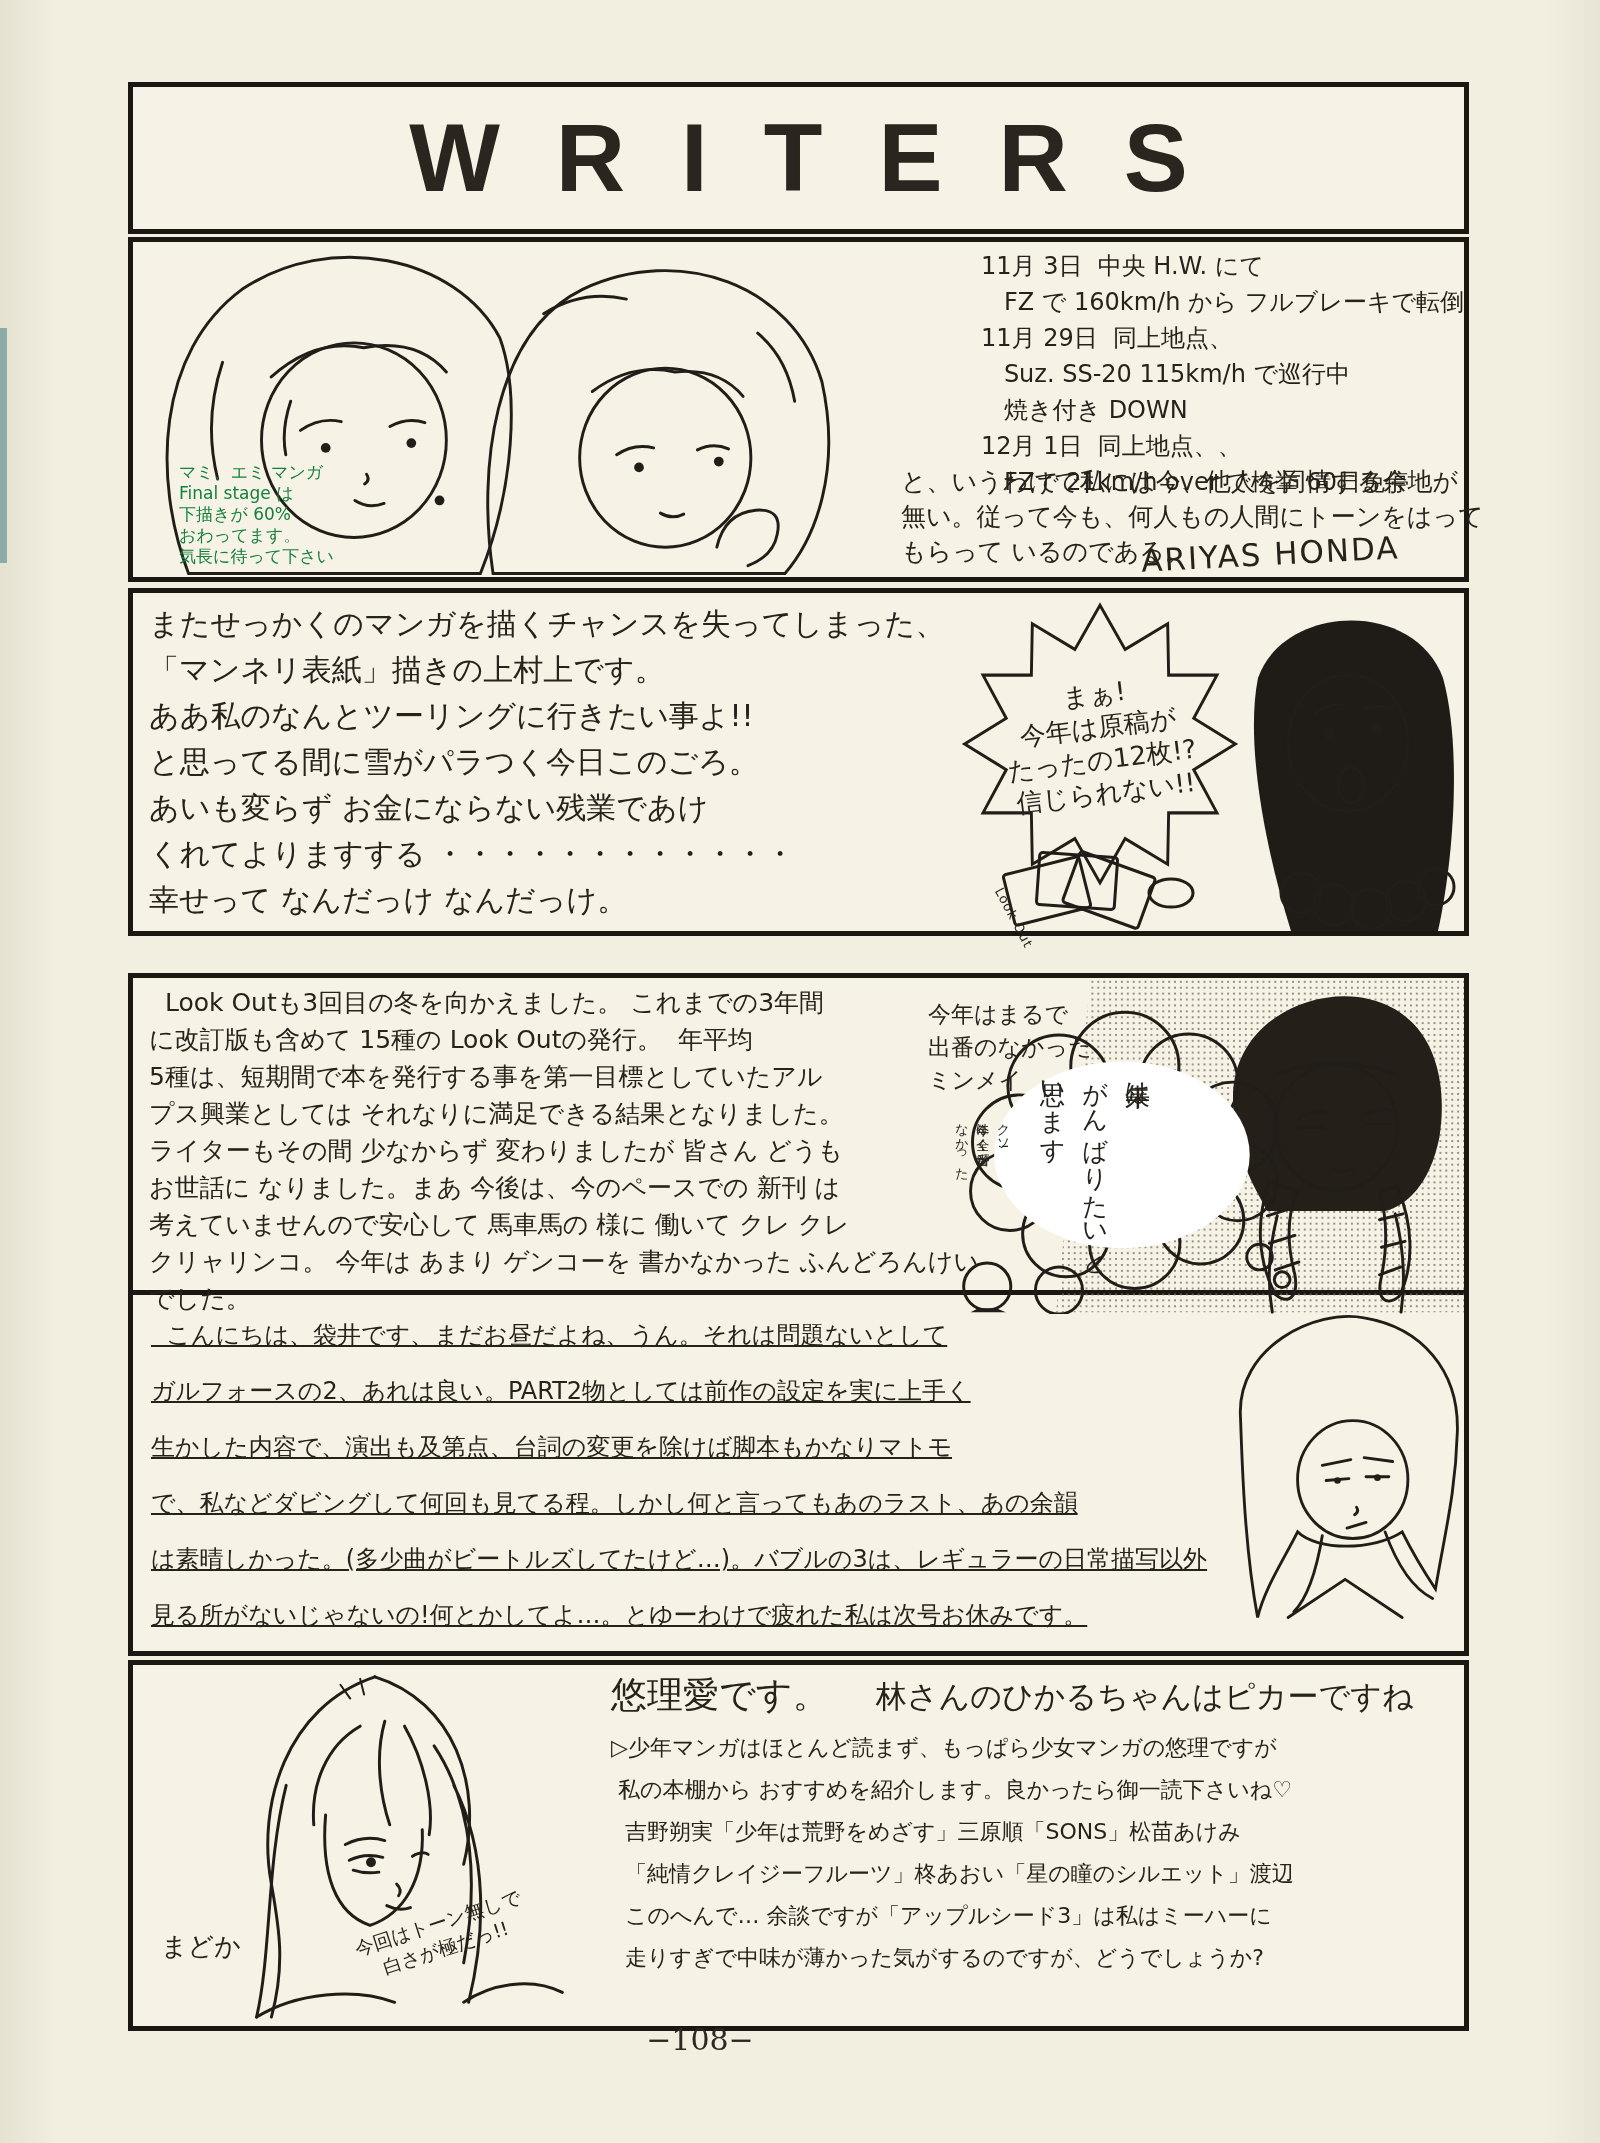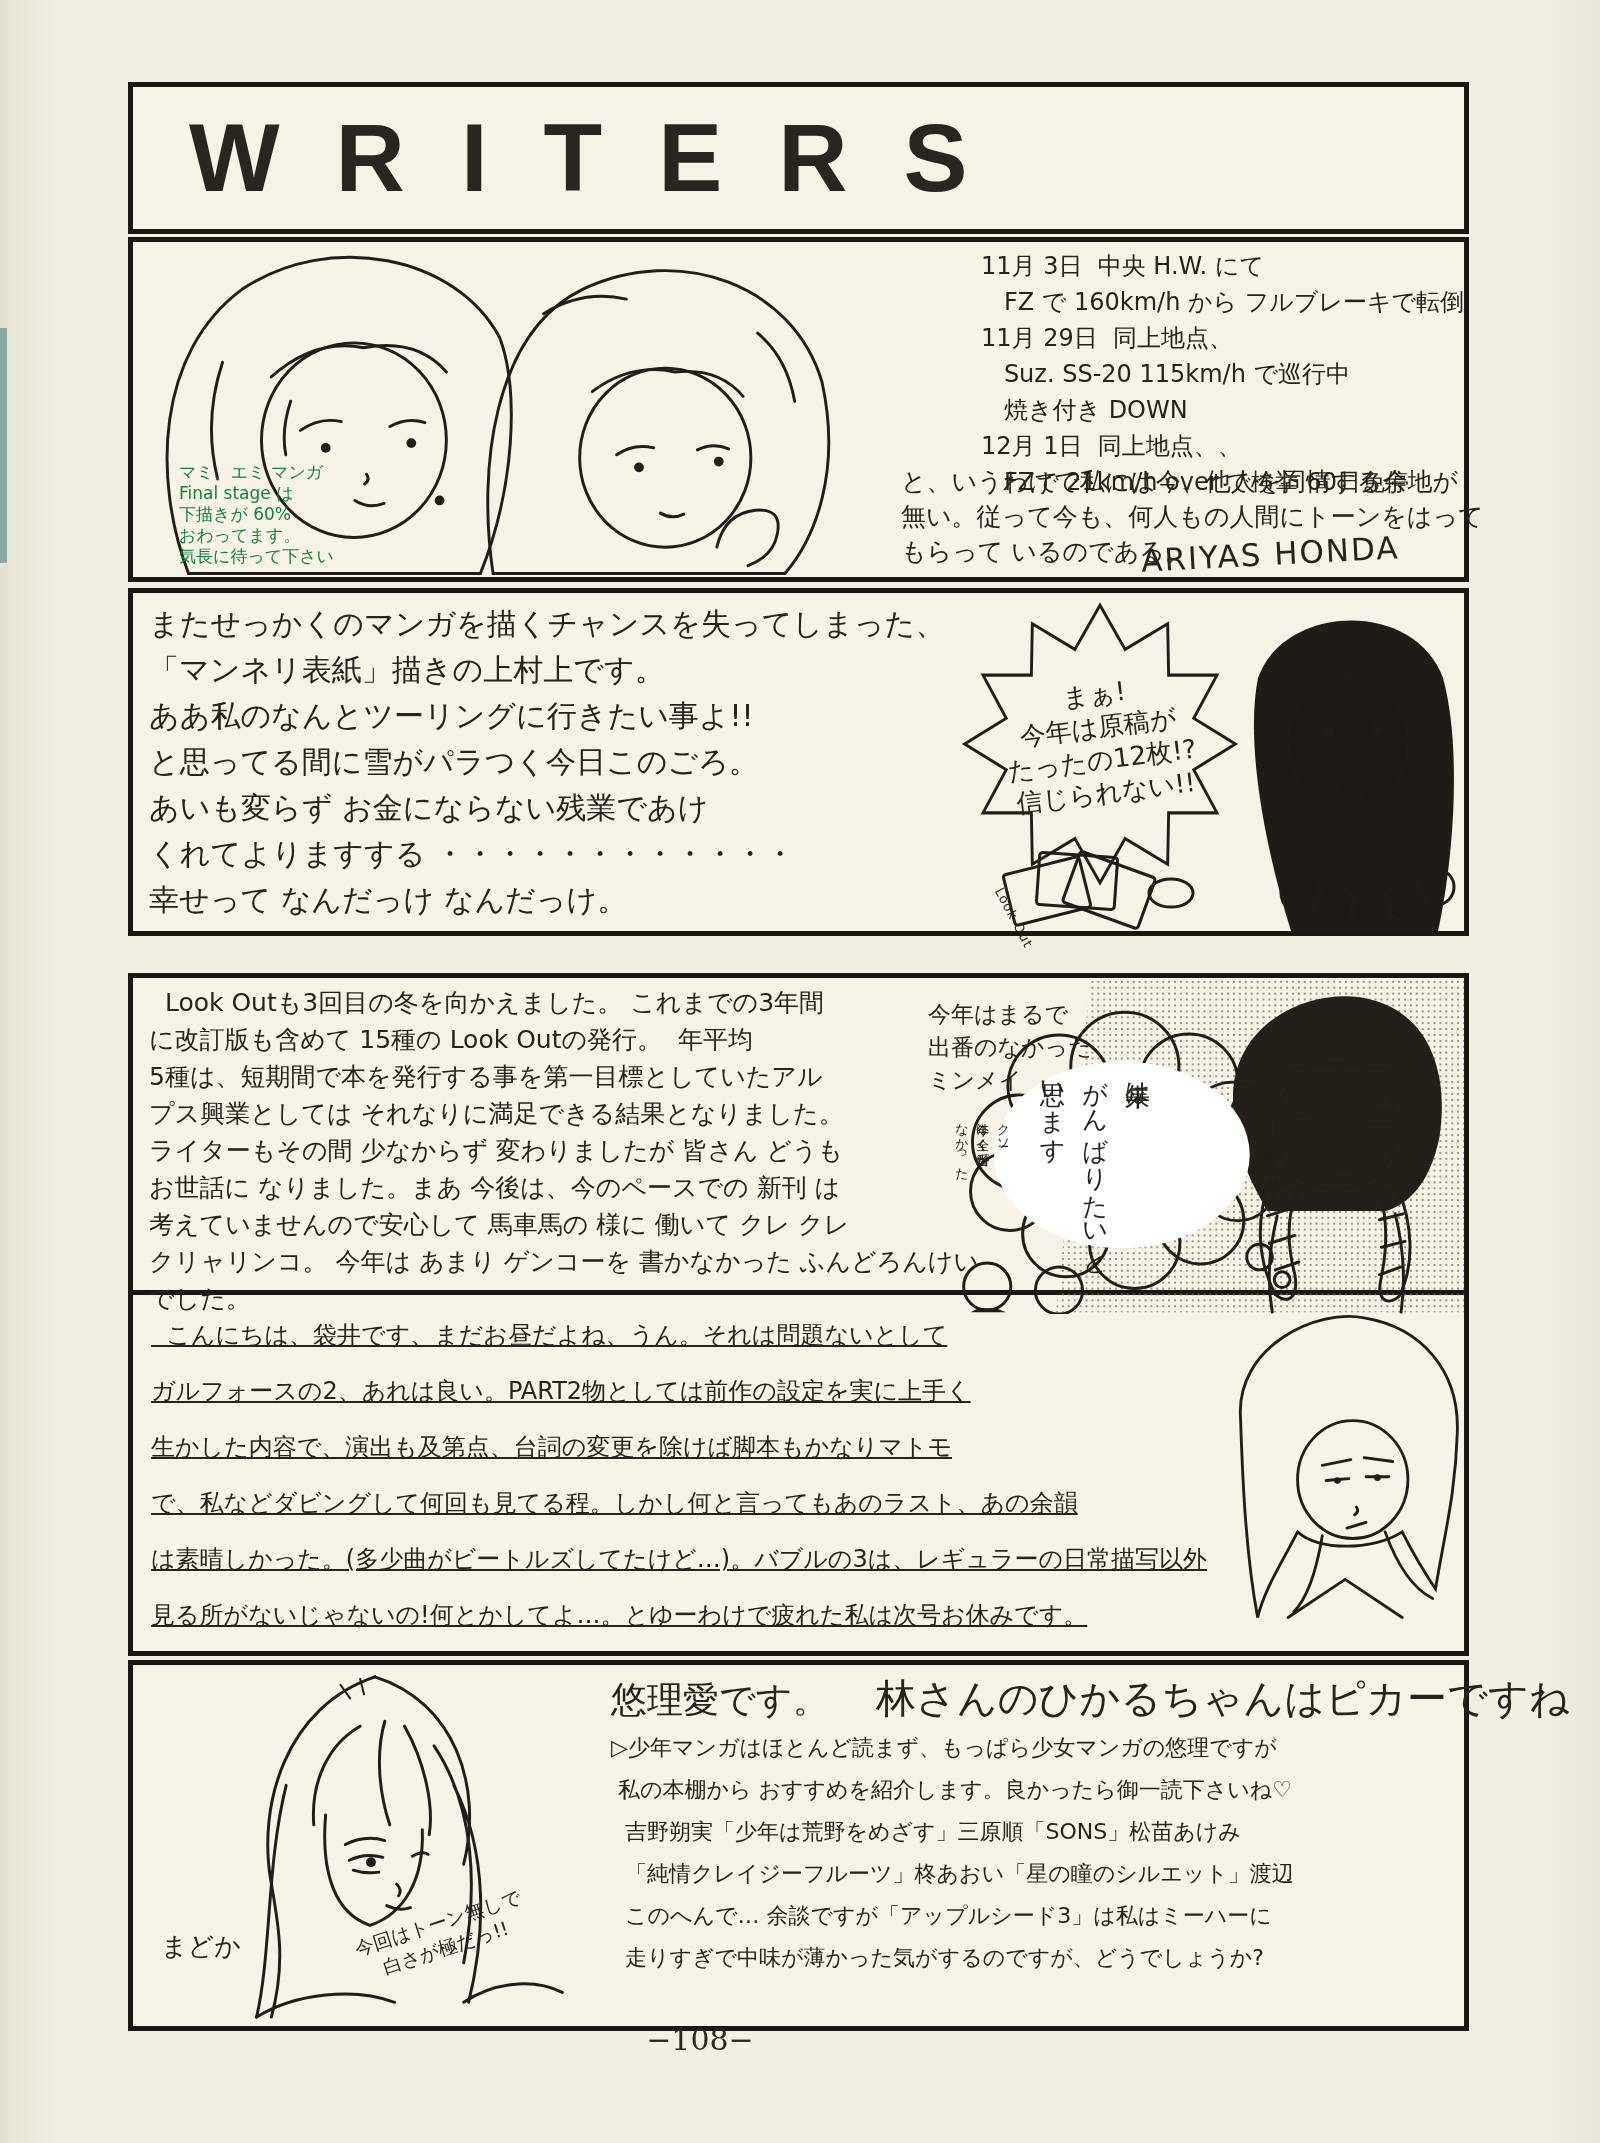--- a/index.html
+++ b/index.html
@@ -11,21 +11,21 @@
     background: linear-gradient(90deg,#e6e2d2 0px,#f2eee0 55px,#f2eee0 1540px,#e9e5d6 1600px);
     font-family: "DejaVu Sans", sans-serif;
     color: #26231d;
     overflow: hidden;
   }
   .box {
     position: absolute; left: 128px; width: 1341px;
     background: #f6f2e5;
     border: 5px solid #1b1813;
   }
-  .hdr { top: 82px; height: 152px; display:flex; align-items:center; }
+  .hdr { top: 82px; height: 152px; display:flex; align-items:center; justify-content:center; }
   .hdr-title {
     font-family: "Liberation Sans","DejaVu Sans",sans-serif;
     font-weight: 700; font-size: 96px; letter-spacing: 56px;
     color: #2a261f; padding-left: 56px; white-space: nowrap;
   }
   .s1 { top: 237px; height: 345px; }
   .s2 { top: 588px; height: 348px; }
   .s3 { top: 973px; height: 360px; }
   .s4 { top: 1290px; height: 366px; }
   .s5 { top: 1660px; height: 371px; }
@@ -52,21 +52,21 @@
   .caption-s3 { left: 795px; top: 20px; font-size: 23px; line-height: 33px; z-index: 4; }
   .vbub-main { left: 880px; top: 86px; width: 145px; height: 210px;
                writing-mode: vertical-rl; font-size: 25px; line-height: 1.7; z-index: 5; }
   .vbub-small { left: 826px; top: 136px; width: 54px; height: 165px;
                 writing-mode: vertical-rl; font-size: 13px; line-height: 1.6; z-index: 5; }
 
   .body-s4 { left: 18px; top: 12px; font-size: 24px; line-height: 56px; text-decoration: underline; }
 
   .hdg-s5 { left: 478px; top: 6px; white-space: nowrap; }
   .hdg-s5 .h1 { font-size: 36px; }
-  .hdg-s5 .h2 { font-size: 40px; margin-left: 42px; }
+  .hdg-s5 .h2 { font-size: 31px; margin-left: 42px; }
   .body-s5 { left: 478px; top: 62px; font-size: 22px; line-height: 42px; }
   .madoka { left: 28px; top: 238px; font-size: 26px; z-index: 4; margin-top: 26px; }
   .note-s5 { left: 222px; top: 244px; font-size: 19px; line-height: 26px;
              transform: rotate(-18deg); text-align:center; z-index: 4; }
 
   .footer { position: absolute; left: 560px; top: 2022px; width: 280px; text-align: center;
             font-family: "DejaVu Serif", serif; font-size: 30px; color:#2c2922; }
 
   .art { position: absolute; z-index: 1; }
   .scan-edge { position:absolute; left:0; top:328px; width:7px; height:235px;

